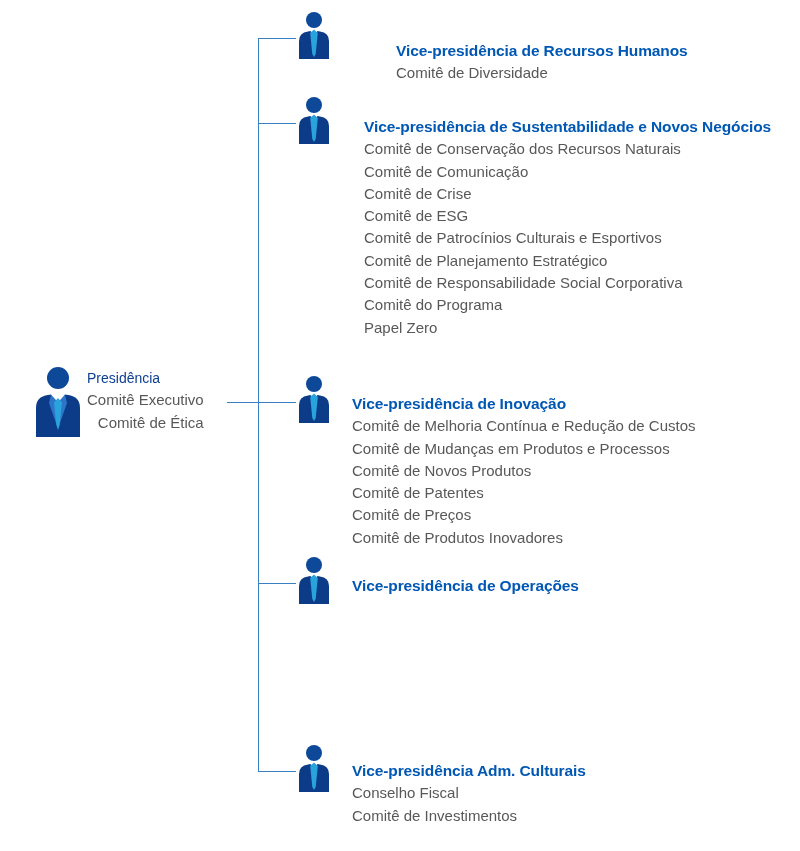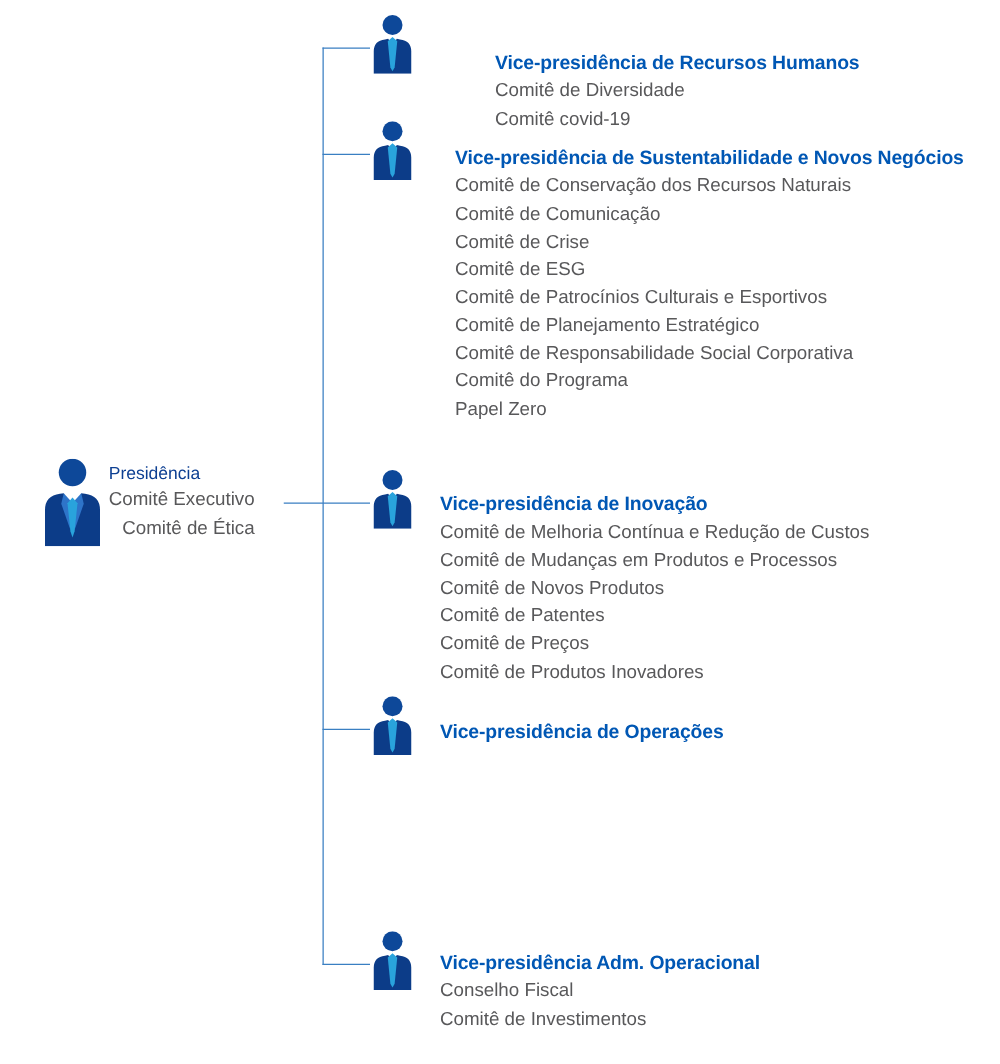--- a/index.html
+++ b/index.html
@@ -70,21 +70,20 @@
     <div class="vp-group">
       <svg class="person-icon" viewBox="0 0 34 47" width="34" height="47" style="left: 297px; top: 12px;">
         <circle class="head" cx="17" cy="8" r="8"></circle>
         <path class="suit" d="M2,47 V29 Q2,20.5 11,19.5 L13.5,19 L17,23.5 L20.5,19 L23,19.5 Q32,20.5 32,29 V47 Z"></path>
         <polygon class="tie" points="17,17.5 20.8,21 18.7,42 17,45 15.3,42 13.2,21"></polygon>
       </svg>
       <div class="vp-text" style="left: 352px; top: 40px; margin-left: 44px;">
         <div class="vp-title">Vice-presidência de Recursos Humanos</div>
         <div class="vp-items">
             <div class="vp-item">Comitê de Diversidade</div>
-            <div class="vp-item">Comitê covid-19</div>
           </div>
       </div>
     </div>
 
     <div class="vp-group">
       <svg class="person-icon" viewBox="0 0 34 47" width="34" height="47" style="left: 297px; top: 97px;">
         <circle class="head" cx="17" cy="8" r="8"></circle>
         <path class="suit" d="M2,47 V29 Q2,20.5 11,19.5 L13.5,19 L17,23.5 L20.5,19 L23,19.5 Q32,20.5 32,29 V47 Z"></path>
         <polygon class="tie" points="17,17.5 20.8,21 18.7,42 17,45 15.3,42 13.2,21"></polygon>
       </svg>
@@ -134,21 +133,21 @@
       </div>
     </div>
 
     <div class="vp-group">
       <svg class="person-icon" viewBox="0 0 34 47" width="34" height="47" style="left: 297px; top: 745px;">
         <circle class="head" cx="17" cy="8" r="8"></circle>
         <path class="suit" d="M2,47 V29 Q2,20.5 11,19.5 L13.5,19 L17,23.5 L20.5,19 L23,19.5 Q32,20.5 32,29 V47 Z"></path>
         <polygon class="tie" points="17,17.5 20.8,21 18.7,42 17,45 15.3,42 13.2,21"></polygon>
       </svg>
       <div class="vp-text" style="left: 352px; top: 760px;">
-        <div class="vp-title">Vice-presidência Adm. Operacional</div>
+        <div class="vp-title">Vice-presidência Adm. Culturais</div>
         <div class="vp-items">
             <div class="vp-item">Conselho Fiscal</div>
             <div class="vp-item">Comitê de Investimentos</div>
           </div>
       </div>
     </div>
   </div>
 
 </div>
 

